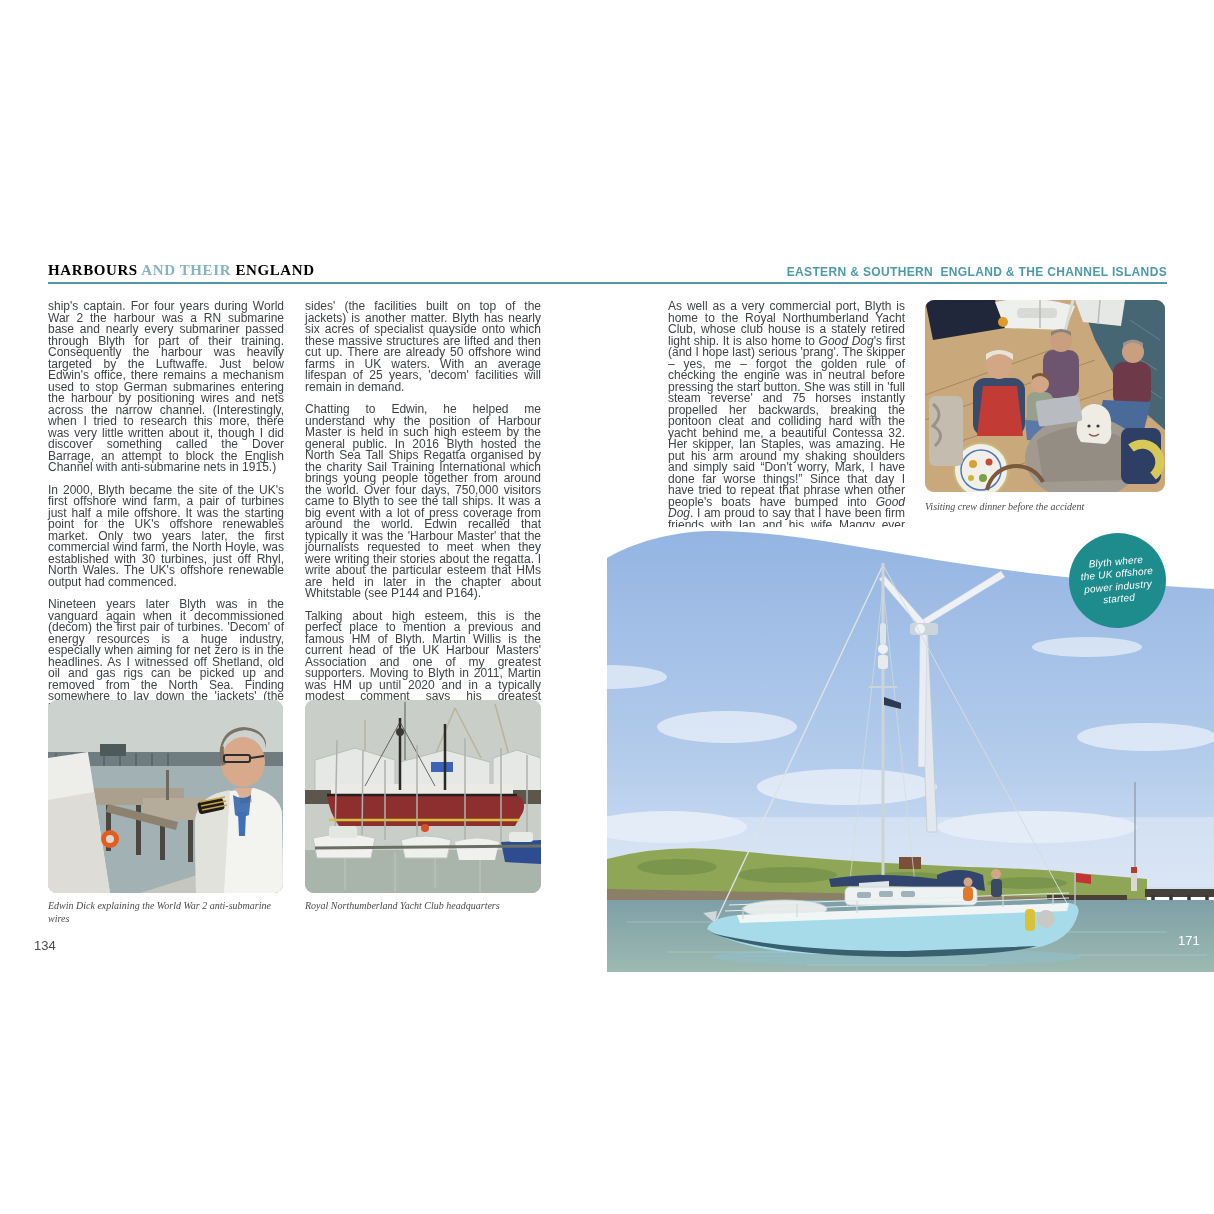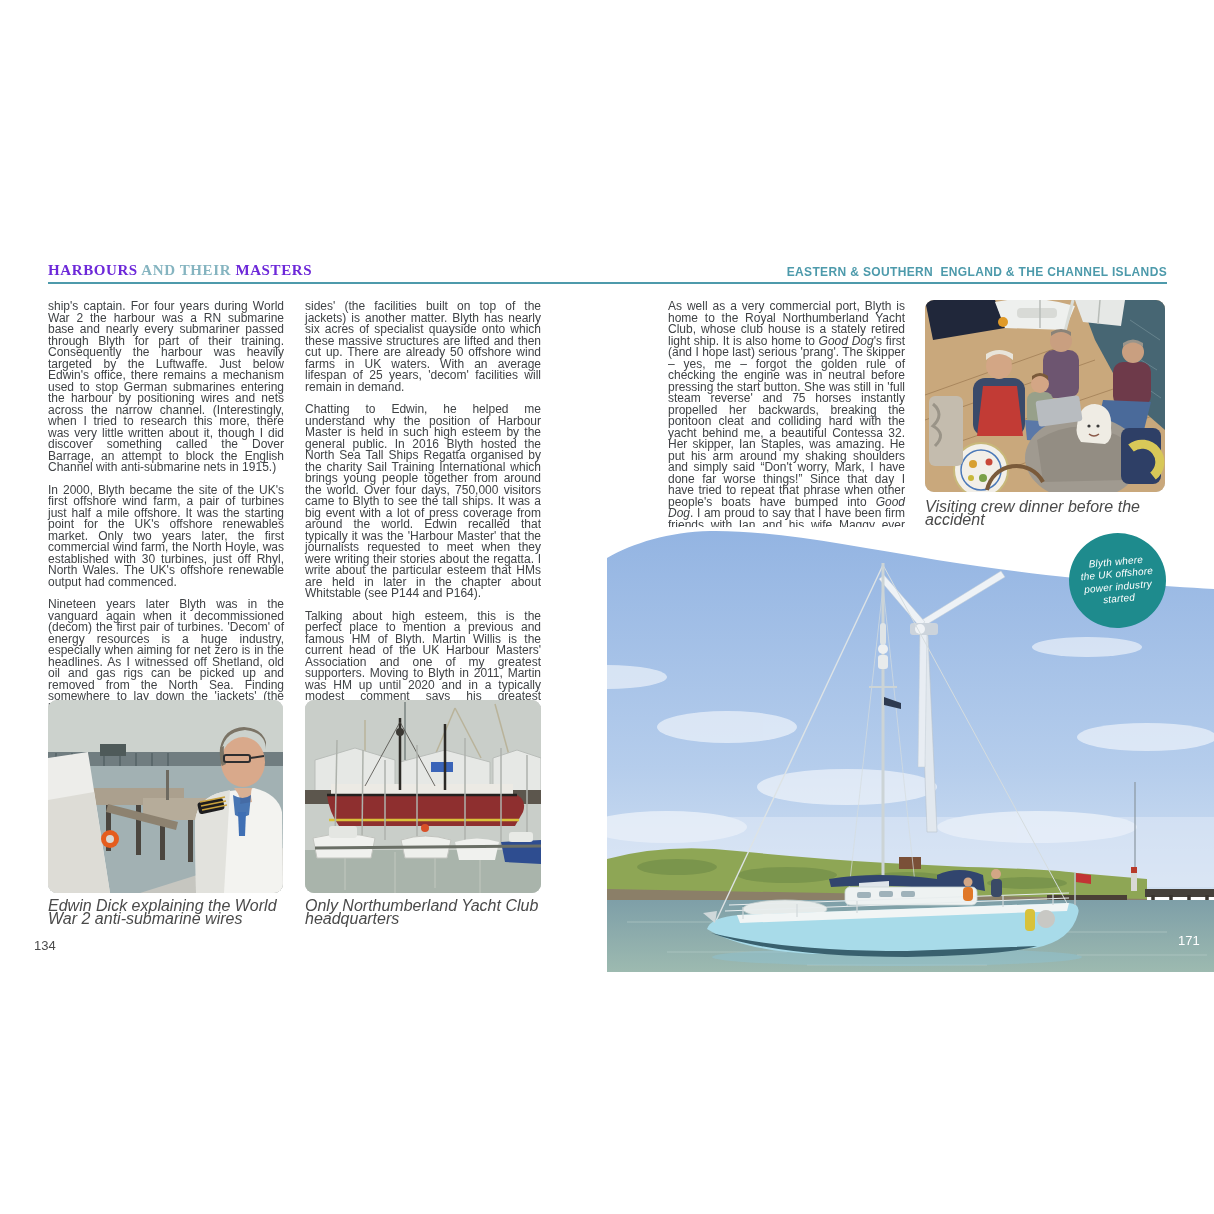--- a/index.html
+++ b/index.html
@@ -3,60 +3,60 @@
 <meta charset="utf-8">
 <style>
   html,body{margin:0;padding:0;}
   body{
     width:1214px;height:1214px;position:relative;background:#ffffff;
     font-family:"Liberation Sans", sans-serif;color:#3f4245;overflow:hidden;
   }
   
   .hdr-left{position:absolute;left:48px;top:262px;font-family:"Liberation Serif",serif;
     font-size:15px;letter-spacing:.6px;white-space:nowrap;}
-  .hdr-left .dark{color:#6d28d9;font-weight:bold;}
+  .hdr-left .dark{color:#000000;font-weight:bold;}
   .hdr-left .light{color:#85b4c0;font-weight:bold;text-align:center;}
   .hdr-right{position:absolute;right:47px;top:265px;color:#4d9aab;font-size:12px;
     font-weight:bold;letter-spacing:.35px;white-space:nowrap;}
   .rule{position:absolute;left:48px;right:47px;top:282px;height:2px;background:#4d9aab;}
   
   .col{position:absolute;top:301px;}
   .col p{margin:0 0 11px 0;font-size:12px;line-height:11.5px;text-align:justify;color:#3f4245;}
   .col p em{font-style:italic;}
   #col1{left:48px;width:236px;}
   #col2{left:305px;width:236px;}
   #col3{left:668px;width:237px;}
   
   .photo{position:absolute;border-radius:9px;overflow:hidden;background:#ccc;}
   .photo svg{display:block;width:100%;height:100%;}
   #photo-edwin{left:48px;top:700px;width:235px;height:193px;}
   #photo-club{left:305px;top:700px;width:236px;height:193px;}
   #photo-dinner{left:925px;top:300px;width:240px;height:192px;}
-  .caption{position:absolute;font-style:italic;font-size:16px;line-height:13px;color:#4a4a4a;}
+  .caption{position:absolute;font-style:italic;font-size:10px;line-height:13px;color:#4a4a4a;font-family:Liberation Serif, serif;}
   #cap-edwin{left:48px;top:899px;width:235px;}
   #cap-club{left:305px;top:899px;width:236px;}
   #cap-dinner{left:925px;top:500px;width:240px;}
   
   #main-image{position:absolute;left:607px;top:527px;width:607px;height:445px;}
   #main-image svg{display:block;width:100%;height:100%;}
   
   #badge{position:absolute;left:1069px;top:533px;width:97px;height:95px;border-radius:50%;
     background:#1e8b8d;color:#fff;font-style:italic;font-size:10px;line-height:12.5px;
     display:flex;flex-direction:column;justify-content:center;text-align:center;
     transform:rotate(-5deg);z-index:4;letter-spacing:.2px;}
   
   .pagenum{position:absolute;font-size:13px;margin-left:12px;}
   #pn-134{left:22px;top:938px;color:#4a4a4a;}
   #pn-135{left:1166px;top:933px;color:#ffffff;z-index:5;}
 </style>
 </head>
 <body>
 
 <div class="hdr-left">
-  <span class="dark">HARBOURS</span><span class="light"> AND THEIR </span><span class="dark">MASTERS</span>
+  <span class="dark">HARBOURS</span><span class="light"> AND THEIR </span><span class="dark">ENGLAND</span>
 </div>
 <div class="hdr-right">EASTERN &amp; SOUTHERN&nbsp; ENGLAND &amp; THE CHANNEL ISLANDS</div>
 <div class="rule"></div>
 
 <div id="col1" class="col">
   <p>ship's captain. For four years during World War 2 the harbour was a RN submarine base and nearly every submariner passed through Blyth for part of their training. Consequently the harbour was heavily targeted by the Luftwaffe. Just below Edwin's office, there remains a mechanism used to stop German submarines entering the harbour by positioning wires and nets across the narrow channel. (Interestingly, when I tried to research this more, there was very little written about it, though I did discover something called the Dover Barrage, an attempt to block the English Channel with anti-submarine nets in 1915.)</p>
   <p>In 2000, Blyth became the site of the UK's first offshore wind farm, a pair of turbines just half a mile offshore. It was the starting point for the UK's offshore renewables market. Only two years later, the first commercial wind farm, the North Hoyle, was established with 30 turbines, just off Rhyl, North Wales. The UK's offshore renewable output had commenced.</p>
   <p>Nineteen years later Blyth was in the vanguard again when it decommissioned (decom) the first pair of turbines. 'Decom' of energy resources is a huge industry, especially when aiming for net zero is in the headlines. As I witnessed off Shetland, old oil and gas rigs can be picked up and removed from the North Sea. Finding somewhere to lay down the 'jackets' (the legs sitting on the seabed) and 'top</p>
 </div>
 <div id="col2" class="col">
@@ -172,21 +172,21 @@
       <rect x="24" y="126" width="28" height="12" rx="3" fill="#e4e6e2"></rect>
       <path d="M96,140 Q120,132 146,140 L142,158 L100,158 Z" fill="#eef0ec" stroke="#c2c4bf"></path>
       <path d="M150,142 Q172,135 194,142 L190,160 L154,160 Z" fill="#f0f1ee"></path>
       <path d="M196,142 L236,140 L236,164 L200,162 Z" fill="#2e4d90"></path>
       <rect x="204" y="132" width="24" height="10" rx="3" fill="#e8eae6"></rect>
       <line x1="10" y1="148" x2="236" y2="146" stroke="#6a6f66" stroke-width="3"></line>
       <circle cx="120" cy="128" r="4" fill="#d85028"></circle>
     </g>
   </svg>
 </div>
-<div id="cap-club" class="caption">Only Northumberland Yacht Club headquarters</div>
+<div id="cap-club" class="caption">Royal Northumberland Yacht Club headquarters</div>
 
 <div id="photo-dinner" class="photo">
   <svg viewBox="0 0 240 192">
     <rect width="240" height="192" fill="#c9a87c"></rect>
     <g stroke="#a9875e" stroke-width="1">
       <line x1="0" y1="120" x2="170" y2="60"></line>
         <line x1="10" y1="150" x2="200" y2="85"></line>
       <line x1="40" y1="185" x2="230" y2="115"></line>
         <line x1="0" y1="95" x2="140" y2="45"></line>
     </g>

